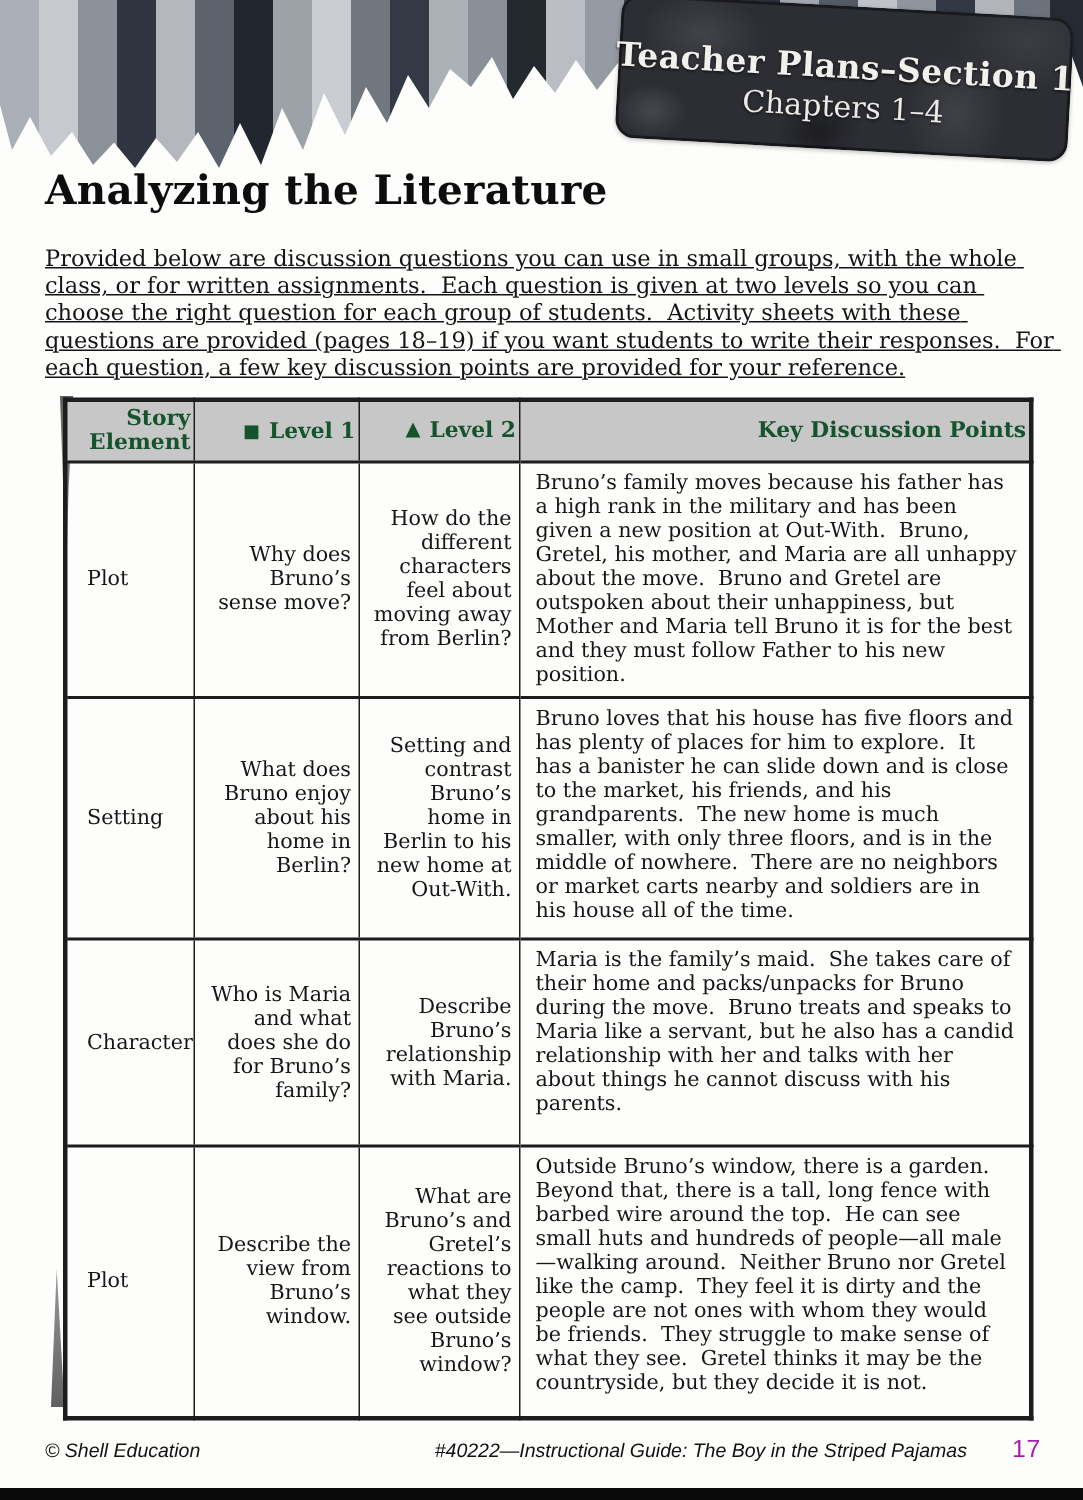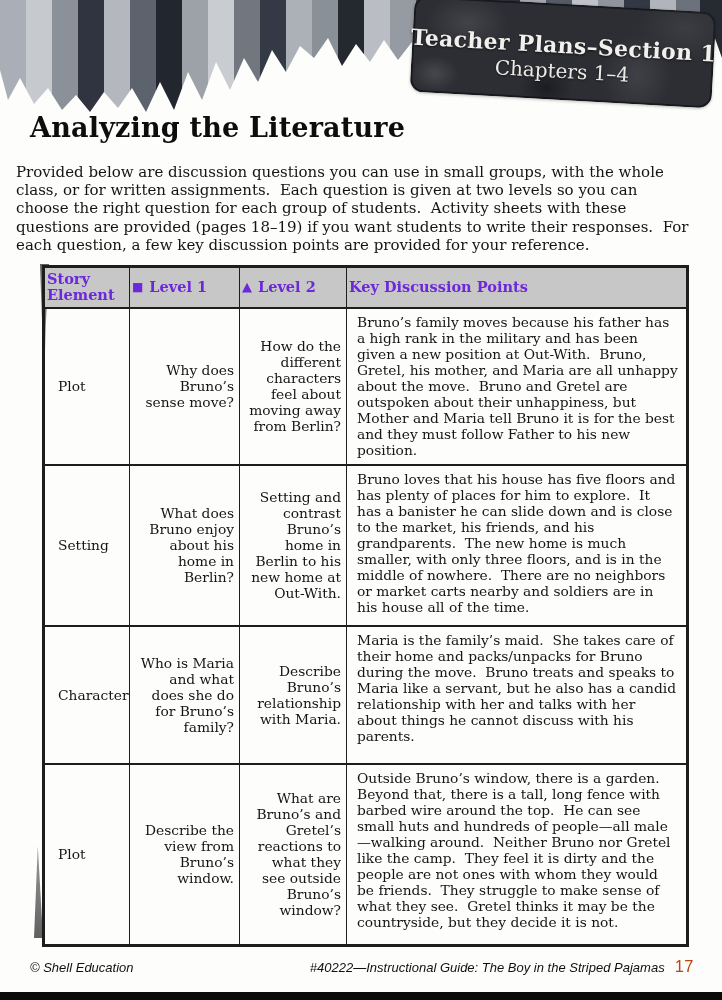--- a/index.html
+++ b/index.html
@@ -54,37 +54,37 @@
   .badge-line2 {
     font-size:20px; color:#eceae6; text-shadow:0 1px 2px rgba(0,0,0,.6); white-space:nowrap;
   }
 
   
   .page-title {
     position:absolute; left:30px; top:112px;
     font-size:27px; font-weight:bold; letter-spacing:.2px; color:#0d0d0d;
   }
   .intro {
-    position:absolute; left:16px; top:163px; width:674px;
-    font-size:15px; line-height:18.2px; white-space:pre-wrap; color:#141414;
+    position:absolute; left:30px; top:163px; width:674px;
+    font-size:15px; line-height:18.2px; white-space:pre-wrap; color:#141414;text-decoration:underline;
   }
 
   
   .analysis-table {
     position:absolute; left:42px; top:265px; width:644px;
     border-collapse:collapse; table-layout:fixed;
     font-size:13.8px; line-height:16px;
   }
   .analysis-table, .analysis-table th, .analysis-table td { border:1.6px solid #1d1d1d; }
   .analysis-table { border-width:3px; }
   .analysis-table th, .analysis-table td { border-top-width:2.2px; border-bottom-width:2.2px; }
   .analysis-table th {
     background:#c7c7c7; height:41px; font-size:14.5px; font-weight:bold;
-    text-align:left; vertical-align:middle; line-height:16px; padding:2px;
-    color:#6d28d9;
+    text-align:right; vertical-align:middle; line-height:16px; padding:2px;
+    color:#14532d;
   }
   .level-icon { font-family:"DejaVu Sans", sans-serif; font-size:12px; margin-right:6px; vertical-align:1px; }
   .tri { font-size:13px; }
   tbody tr:nth-child(1) { height:157px; }
   tbody tr:nth-child(2) { height:161px; }
   tbody tr:nth-child(3) { height:138px; }
   tbody tr:nth-child(4) { height:182px; }
   .c-el { vertical-align:middle; padding-left:13px; padding-right:4px; }
   .c-l1, .c-l2 { vertical-align:middle; padding:6px 5px 6px 9px;text-align:right; }
   .c-kp { vertical-align:top; padding:5px 8px 5px 10px; white-space:pre-wrap; }
@@ -102,21 +102,21 @@
   }
 
   
   .footer {
     position:absolute; left:30px; right:28px; top:957px;
     display:flex; align-items:baseline;
     font-family:"Liberation Sans", sans-serif; font-style:italic; font-size:13px; color:#101010;gap:10px;
   }
   .footer-spacer { flex:1; }
   .page-number {
-    font-style:normal; font-size:16.5px; letter-spacing:.5px; color:#c2410c;
+    font-style:normal; font-size:16.5px; margin-left:20px; letter-spacing:.5px; color:#a21caf;
   }
   .bottom-bar {
     position:absolute; left:0; right:0; bottom:0; height:8px; background:#0a0a0a;
   }
 </style>
 </head>
 <body>
 
 <div class="page">
 

